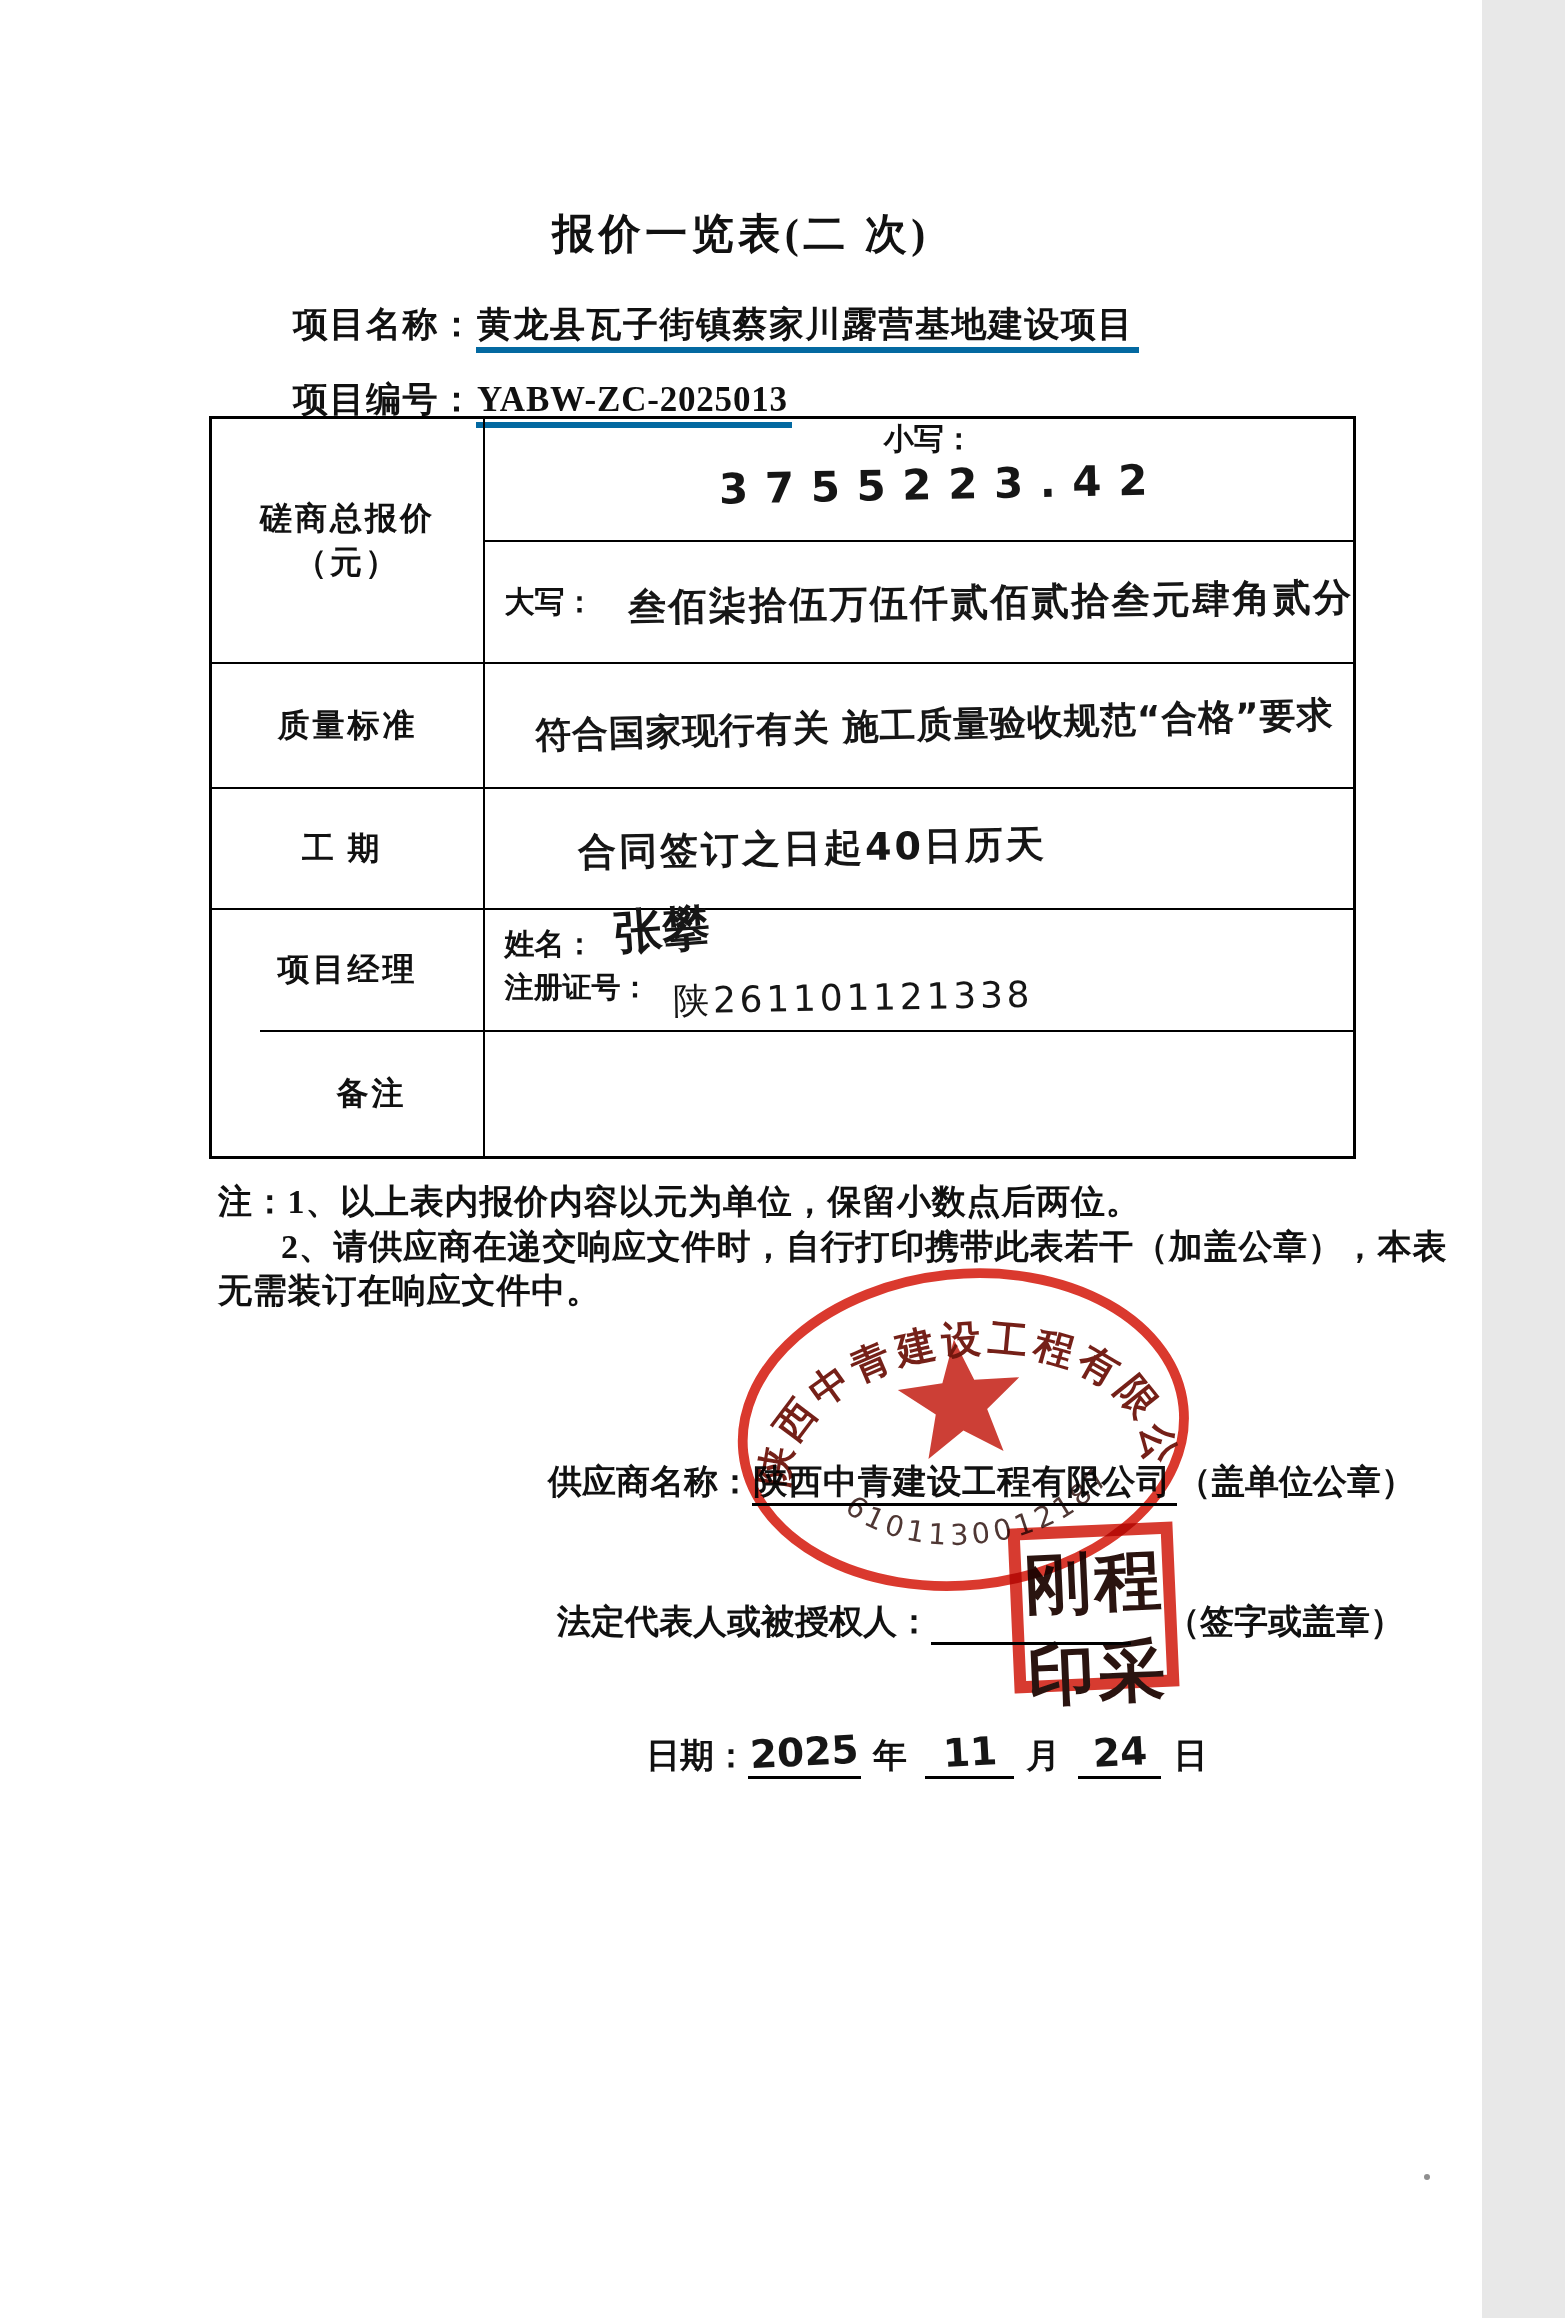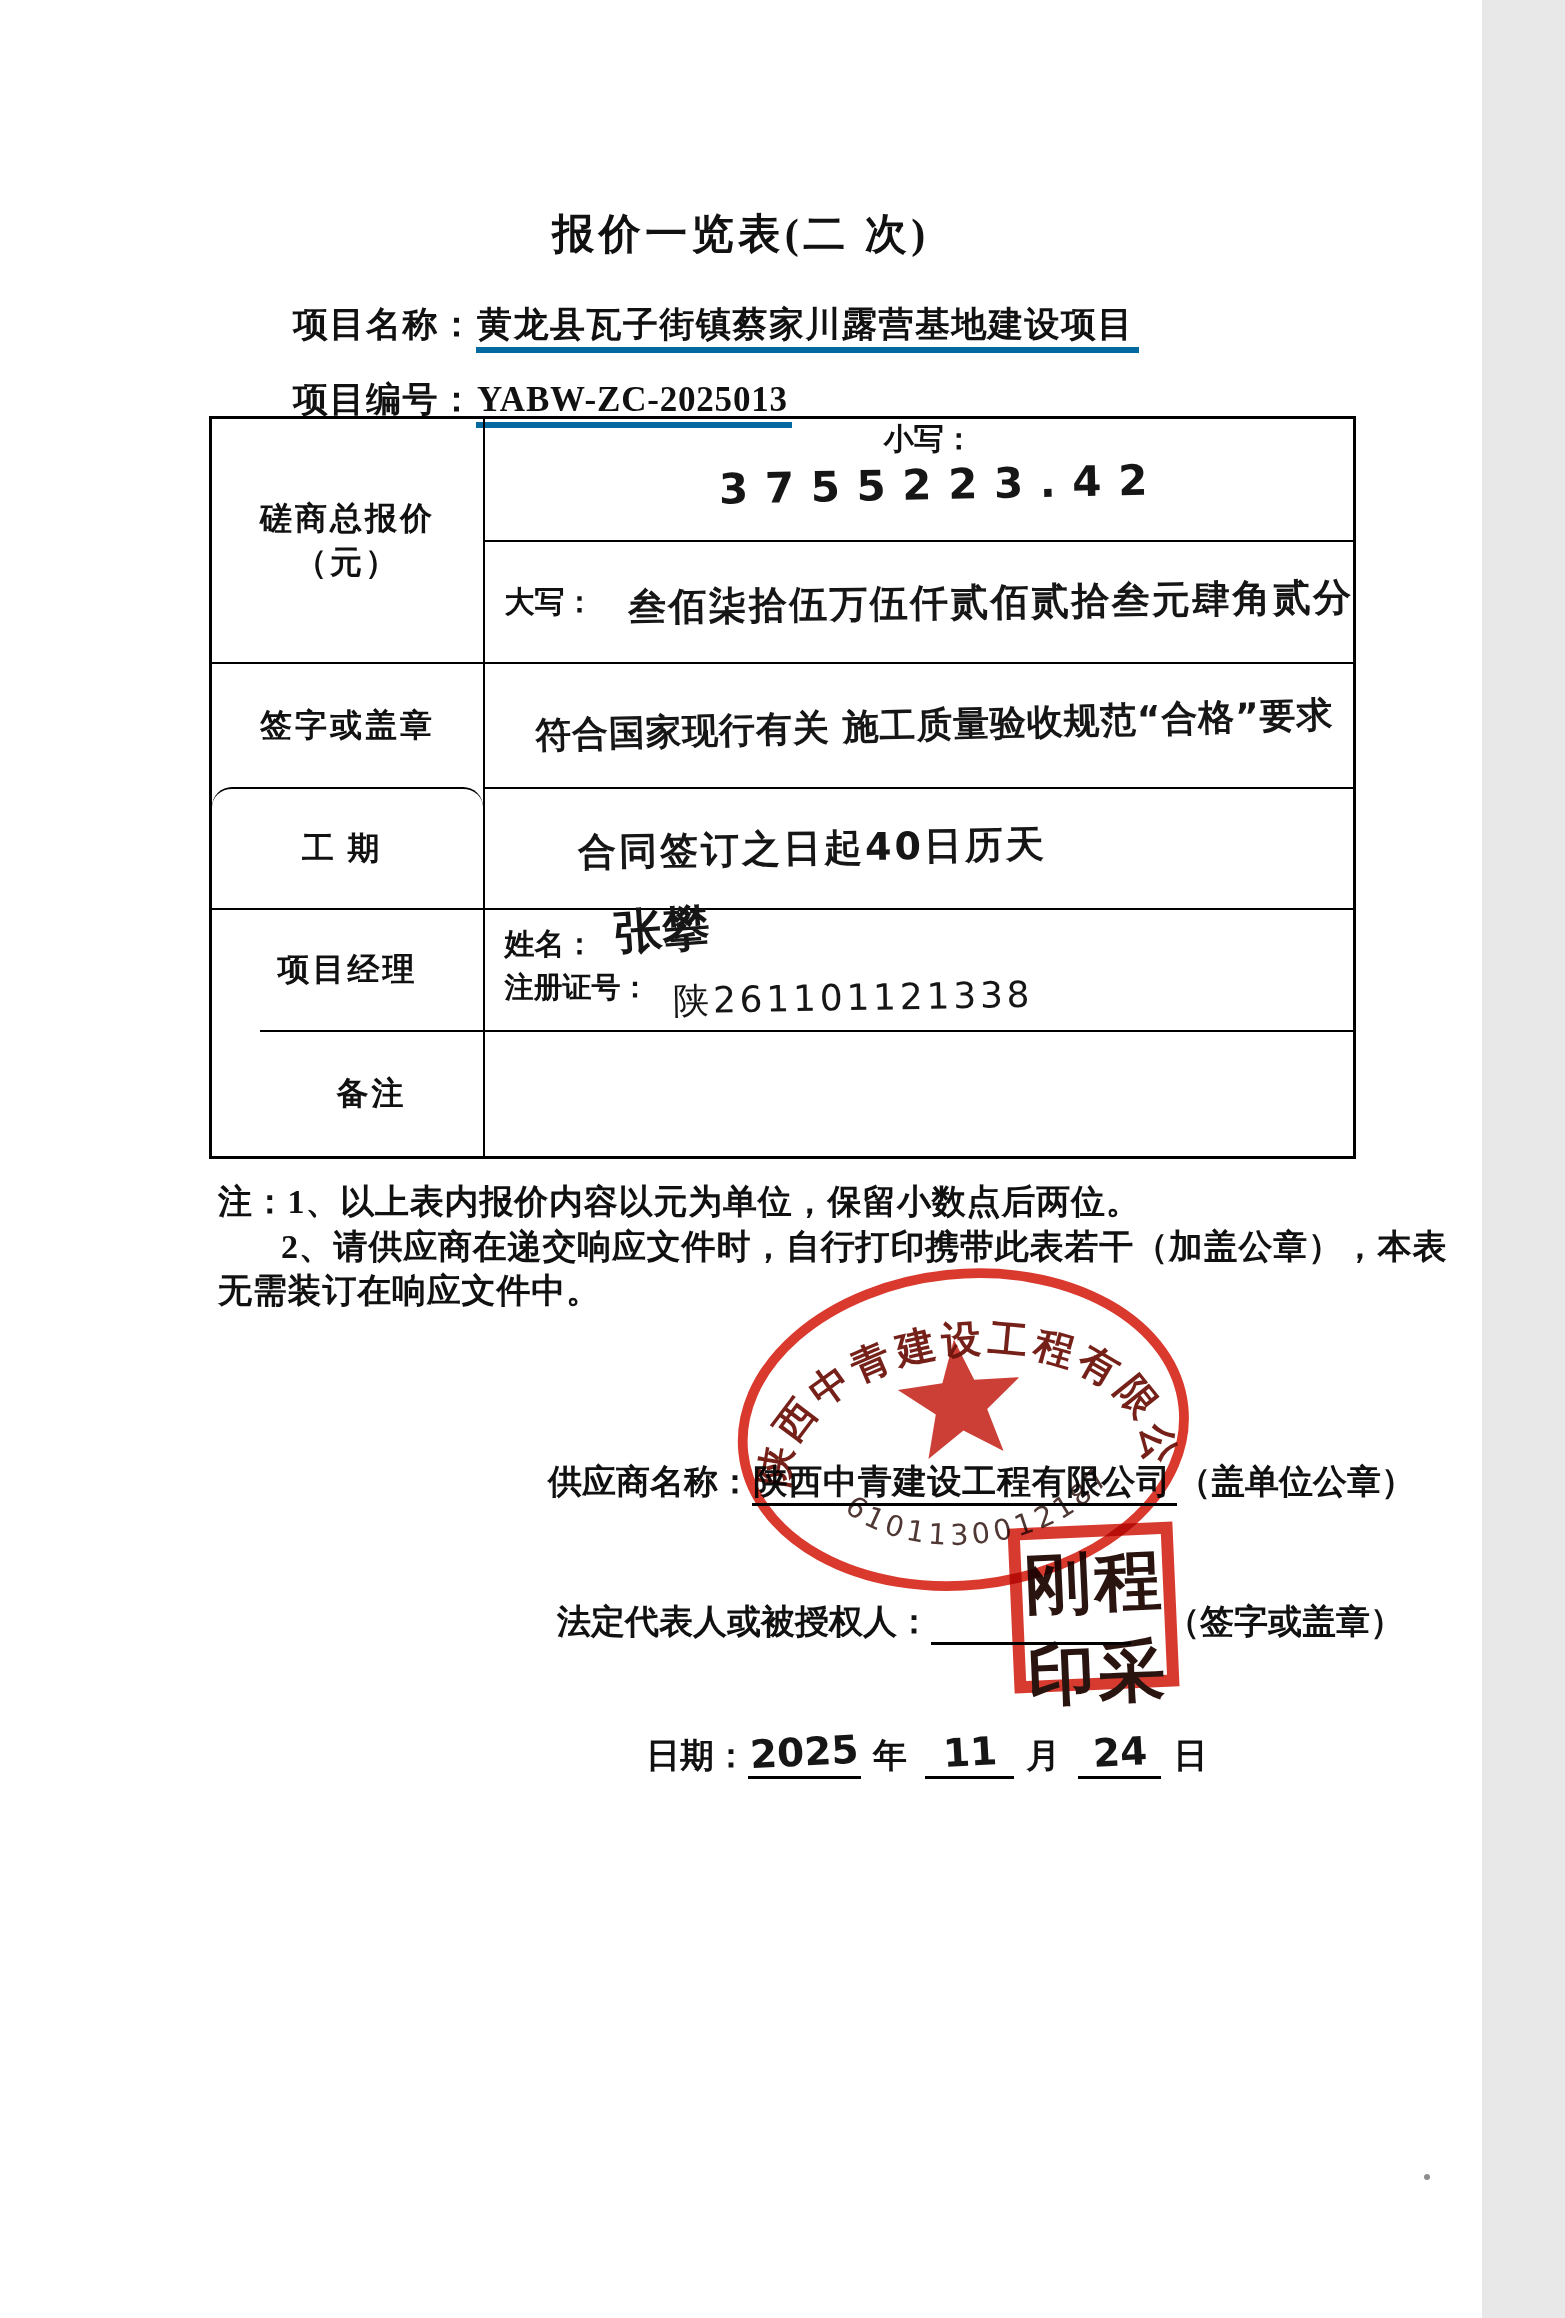--- a/index.html
+++ b/index.html
@@ -86,25 +86,25 @@
   <div class="abs qtable">
     <div class="cell labcell" style="grid-column:1;grid-row:1/3;">磋商总报价（元）</div>
     <div class="cell col2 valcell" style="grid-column:2;grid-row:1;flex-direction:column;">
       <span class="field-label">小写：</span>
       <span class="hw hw-num">3755223.42</span>
     </div>
     <div class="cell col2 bt valcell" style="grid-column:2;grid-row:2;">
       <span class="field-label">大写：</span>
       <span class="hw hw-cap">叁佰柒拾伍万伍仟贰佰贰拾叁元肆角贰分</span>
     </div>
-    <div class="cell bt labcell" style="grid-column:1;grid-row:3;">签字或盖章</div>
+    <div class="cell bt labcell" style="grid-column:1;grid-row:3;">质量标准</div>
     <div class="cell col2 bt valcell" style="grid-column:2;grid-row:3;">
       <span class="hw hw-quality">符合国家现行有关 施工质量验收规范“合格”要求</span>
     </div>
-    <div class="cell bt labcell" style="grid-column:1;grid-row:4;letter-spacing:13.6px;border-radius:20px;">工期</div>
+    <div class="cell bt labcell" style="grid-column:1;grid-row:4;letter-spacing:13.6px;">工期</div>
     <div class="cell col2 bt valcell" style="grid-column:2;grid-row:4;">
       <span class="hw hw-duration">合同签订之日起40日历天</span>
     </div>
     <div class="cell bt labcell" style="grid-column:1;grid-row:5;">项目经理</div>
     <div class="cell col2 bt mgr" style="grid-column:2;grid-row:5;">
       <div class="mgr-line">
         <span class="field-label" style="font-size:30px;">姓名：</span>
         <span class="hw hw-name">张攀</span>
       </div>
       <div class="mgr-line">

